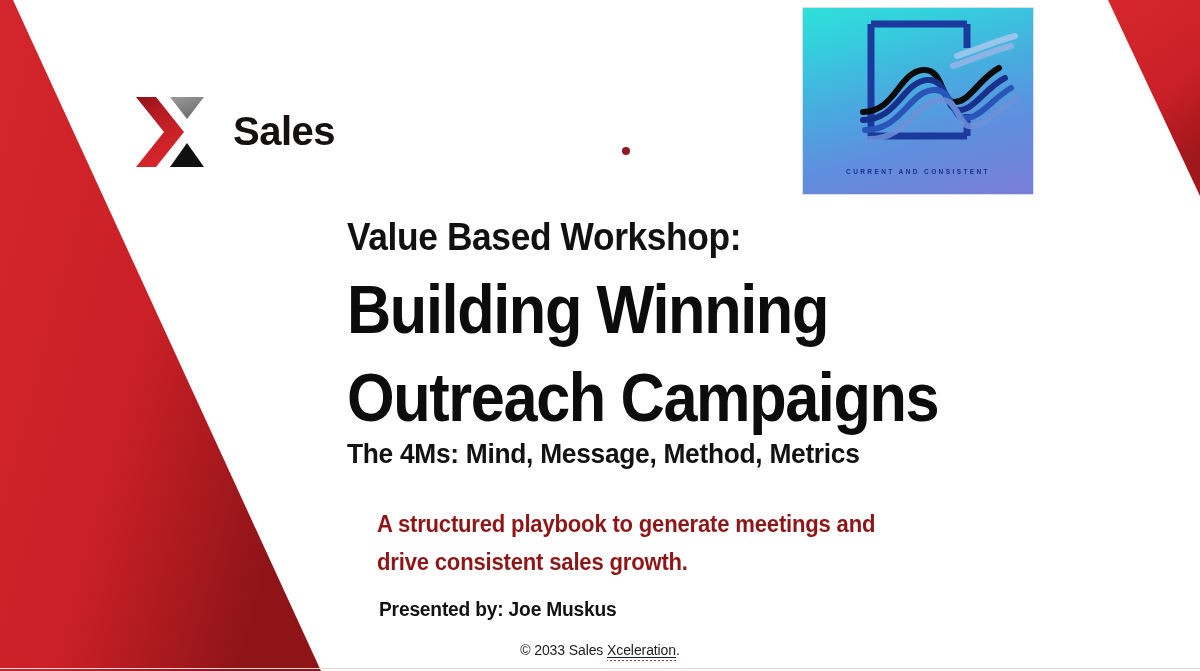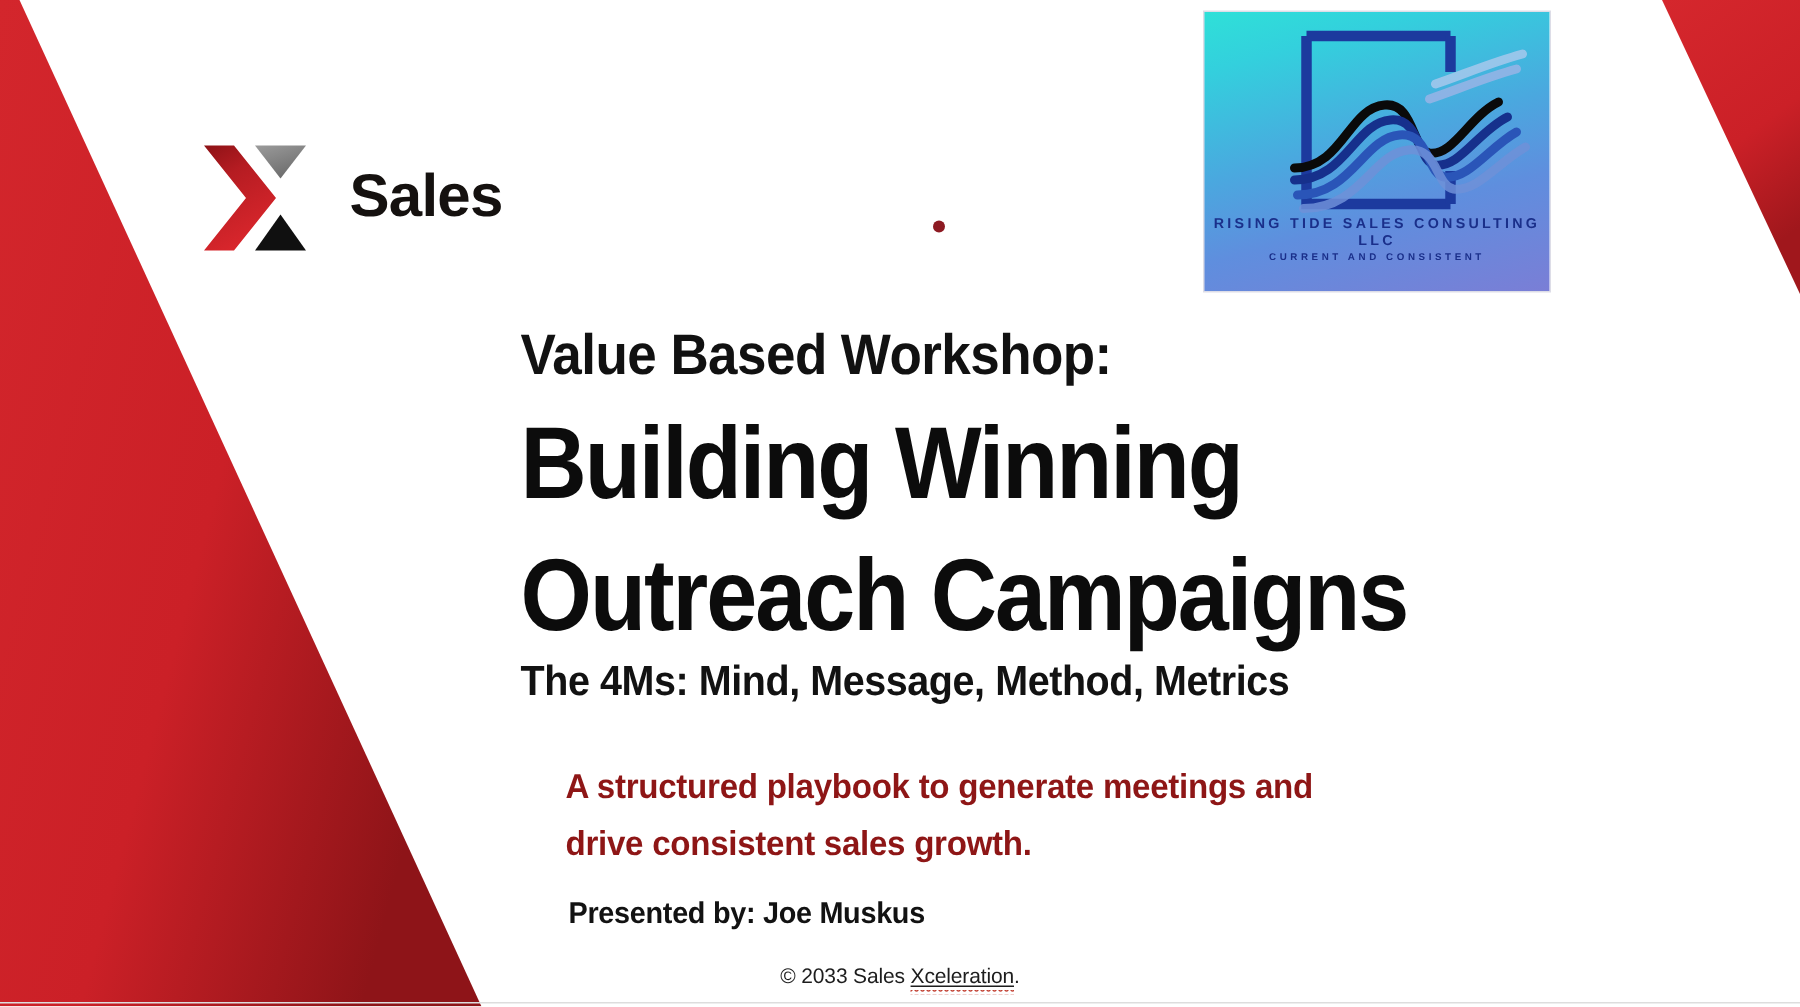--- a/index.html
+++ b/index.html
@@ -303,21 +303,20 @@
 
       <g fill="none" stroke-linecap="round">
         <path d="M 60 104 C 92 104 96 64 120 62 C 140 60 138 92 150 94 C 166 96 176 70 196 60" stroke="#0a0a0a" stroke-width="6"></path>
         <path d="M 60 112 C 94 112 100 74 124 72 C 144 70 142 100 154 102 C 170 104 182 80 202 70" stroke="#16308c" stroke-width="6"></path>
         <path d="M 62 122 C 98 122 106 84 130 82 C 150 80 148 108 160 110 C 176 112 190 90 208 80" stroke="#2a55b8" stroke-width="6"></path>
         <path d="M 66 131 C 104 131 112 94 136 92 C 156 90 154 116 166 118 C 182 120 196 100 214 90" stroke="#6f90d8" stroke-width="6" opacity="0.85"></path>
         <path d="M 150 58 C 168 52 186 44 208 38" stroke="#9db4e6" stroke-width="6" opacity="0.8"></path>
         <path d="M 154 48 C 172 42 190 34 212 28" stroke="#bcccf0" stroke-width="6" opacity="0.7"></path>
       </g>
     </svg>
-    <div class="rt-name">RISING TIDE SALES CONSULTING LLC</div>
     <div class="rt-tag">CURRENT AND CONSISTENT</div>
   </div>
 
   <div class="red-dot"></div>
 
   <div class="eyebrow">Value Based Workshop:</div>
   <div class="title-1">Building Winning</div>
   <div class="title-2">Outreach Campaigns</div>
   <div class="subtitle">The 4Ms: Mind, Message, Method, Metrics</div>
 

